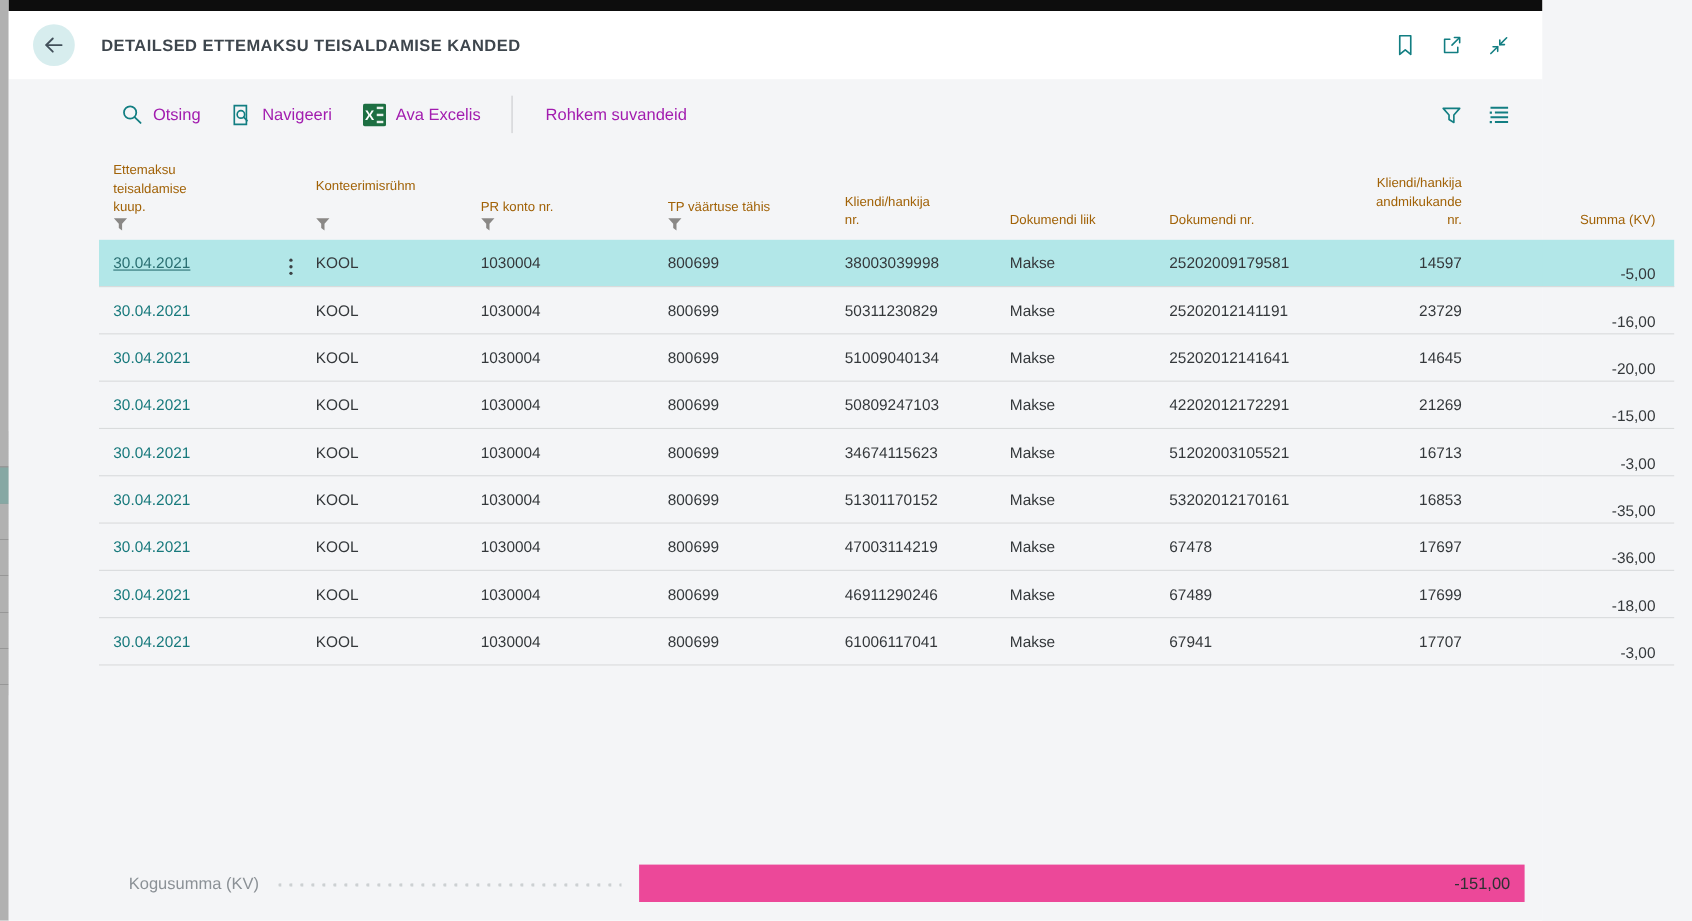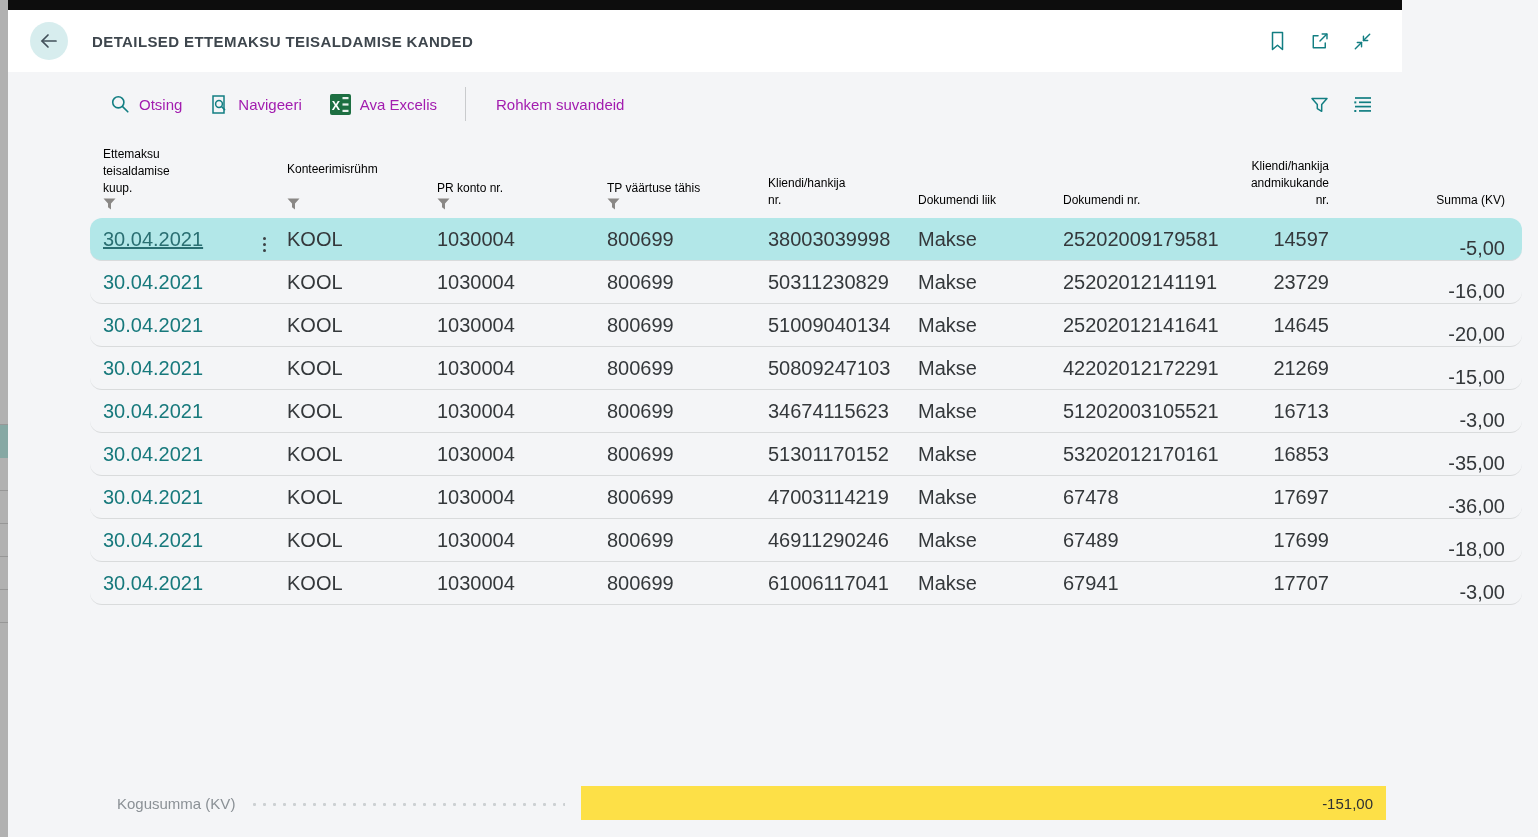--- a/index.html
+++ b/index.html
@@ -35,42 +35,42 @@
     font-family:"Liberation Sans", sans-serif; font-size:15px; color:#a21caf; }
   .tb-divider { width:1px; height:34px; background:#c9cbcd; }
   .tb-more { margin-left:2px; }
   .tb-right { position:absolute; right:28px; top:0; height:64px; display:flex; align-items:center; gap:22px; }
   .tb-right .icon-btn { background:none; border:none; cursor:pointer; padding:0; display:flex; }
 
   
   .table { position:absolute; left:82px; top:64px; width:1432px; }
   .grid-cols { display:grid; grid-template-columns:155px 42px 150px 170px 161px 150px 145px 155px 114px 190px; }
   .thead { align-items:end; padding-bottom:9px; min-height:82px; }
-  .hcell { font-size:12px; line-height:17px; color:#000000; }
+  .hcell { font-size:12px; line-height:17px; color:#a16207; }
   .hcell .funnel { margin-left:5px; position:relative; top:1px; }
   .hcell .funnel-line { margin-top:2px; }
-  .row { height:43px; align-items:center; border-bottom:1px solid #d9dbdc; font-size:20px; color:#34383b; background:transparent; cursor:pointer;border-radius:12px; }
+  .row { height:43px; align-items:center; border-bottom:1px solid #d9dbdc; font-size:14px; color:#34383b; background:transparent; cursor:pointer; }
   .row.selected { background:#b2e7e8; }
   .cell { white-space:nowrap; overflow:hidden; }
   .al-right { text-align:right; }
   .thead > :nth-child(1), .row > :nth-child(1) { padding-left:13px; }
   .thead > :nth-child(9), .row > :nth-child(9) { padding-right:3px; }
   .thead > :nth-child(10), .row > :nth-child(10) { padding-right:17px;margin-top:19px; }
   .date-link { color:#17797c; text-decoration:none; }
   .row.selected .date-link { color:#2a6f72; text-decoration:underline; }
   .dots { display:inline-flex; flex-direction:column; gap:3px; padding:4px 6px; margin-left:12px; cursor:pointer; }
   .dots i { width:3px; height:3px; border-radius:50%; background:#3c4245; }
 
   
   .footer { position:absolute; left:82px; top:714px; right:16px; height:34px; display:flex; align-items:center; }
   .total-label { font-size:15px; color:#8b9196; padding-left:27px; white-space:nowrap; }
   .leader { flex:1; height:3px; margin:2px 16px 0 18px;
     background-image:radial-gradient(circle at 1.5px 1.5px, #ccd0d2 1.3px, transparent 1.7px);
     background-size:10px 3px; background-repeat:repeat-x; }
-  .total-box { width:805px; height:34px; background:#fde047; display:flex; align-items:center; justify-content:flex-end;
+  .total-box { width:805px; height:34px; background:#ec4899; display:flex; align-items:center; justify-content:flex-end;
     padding-right:13px; font-size:15px; color:#2e3133; flex:0 0 auto; }
 
   svg { display:block; }
 </style>
 </head>
 <body>
 
 <div class="screen">
 
   <div class="left-strip">

